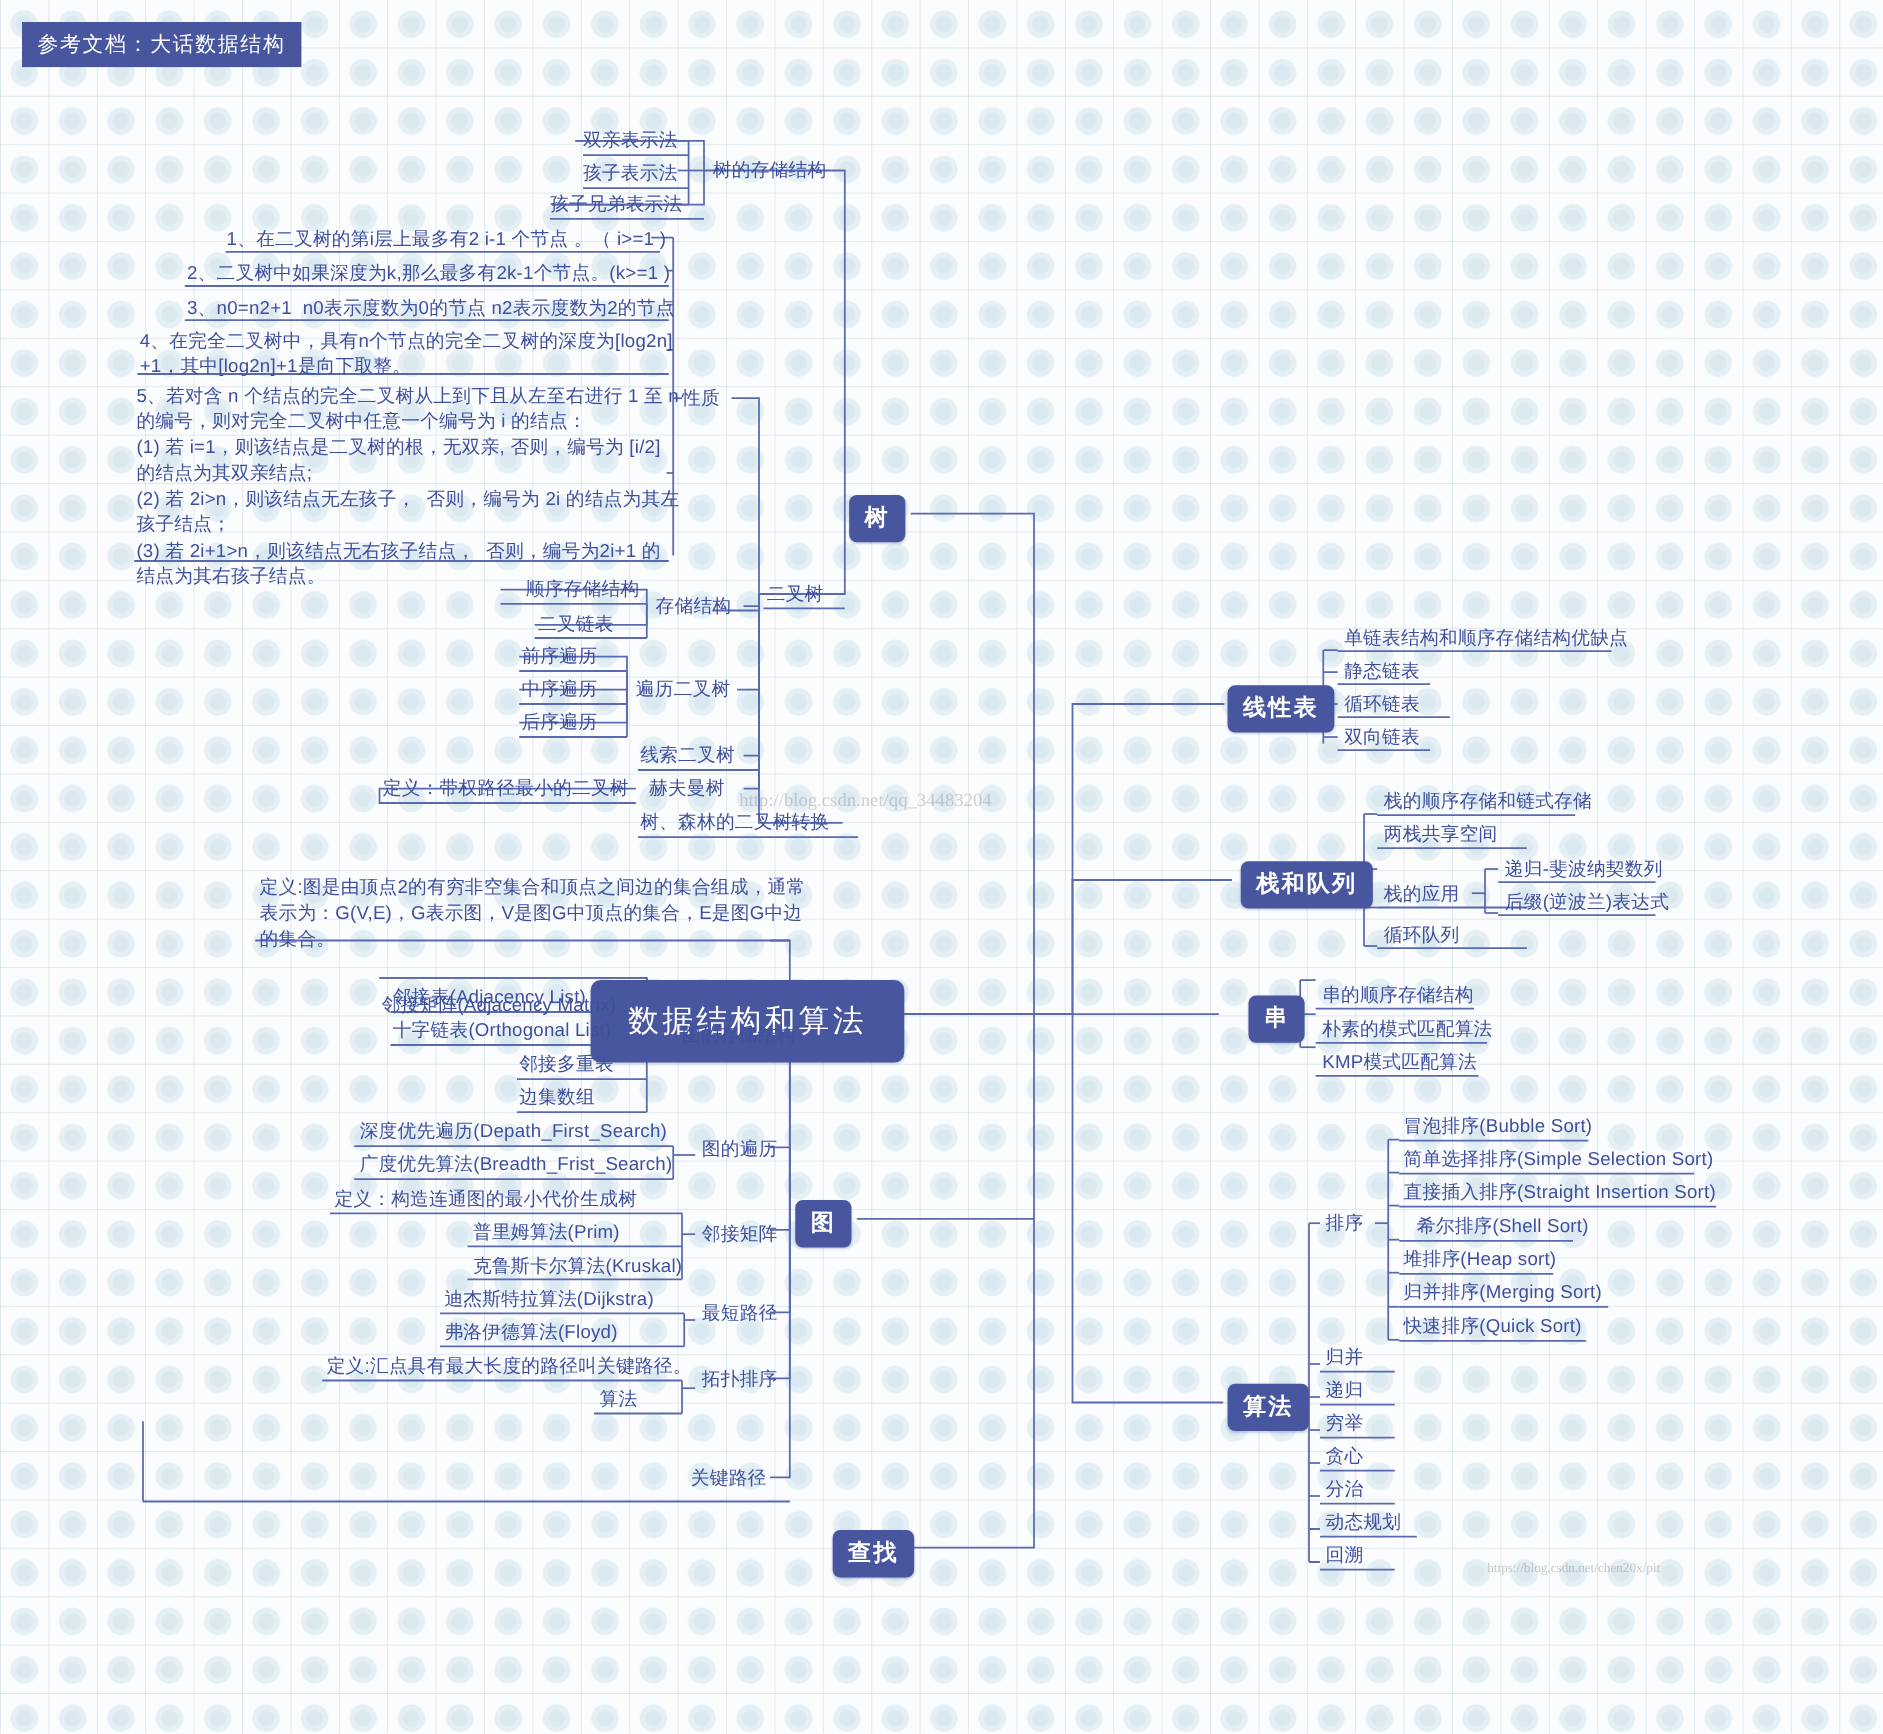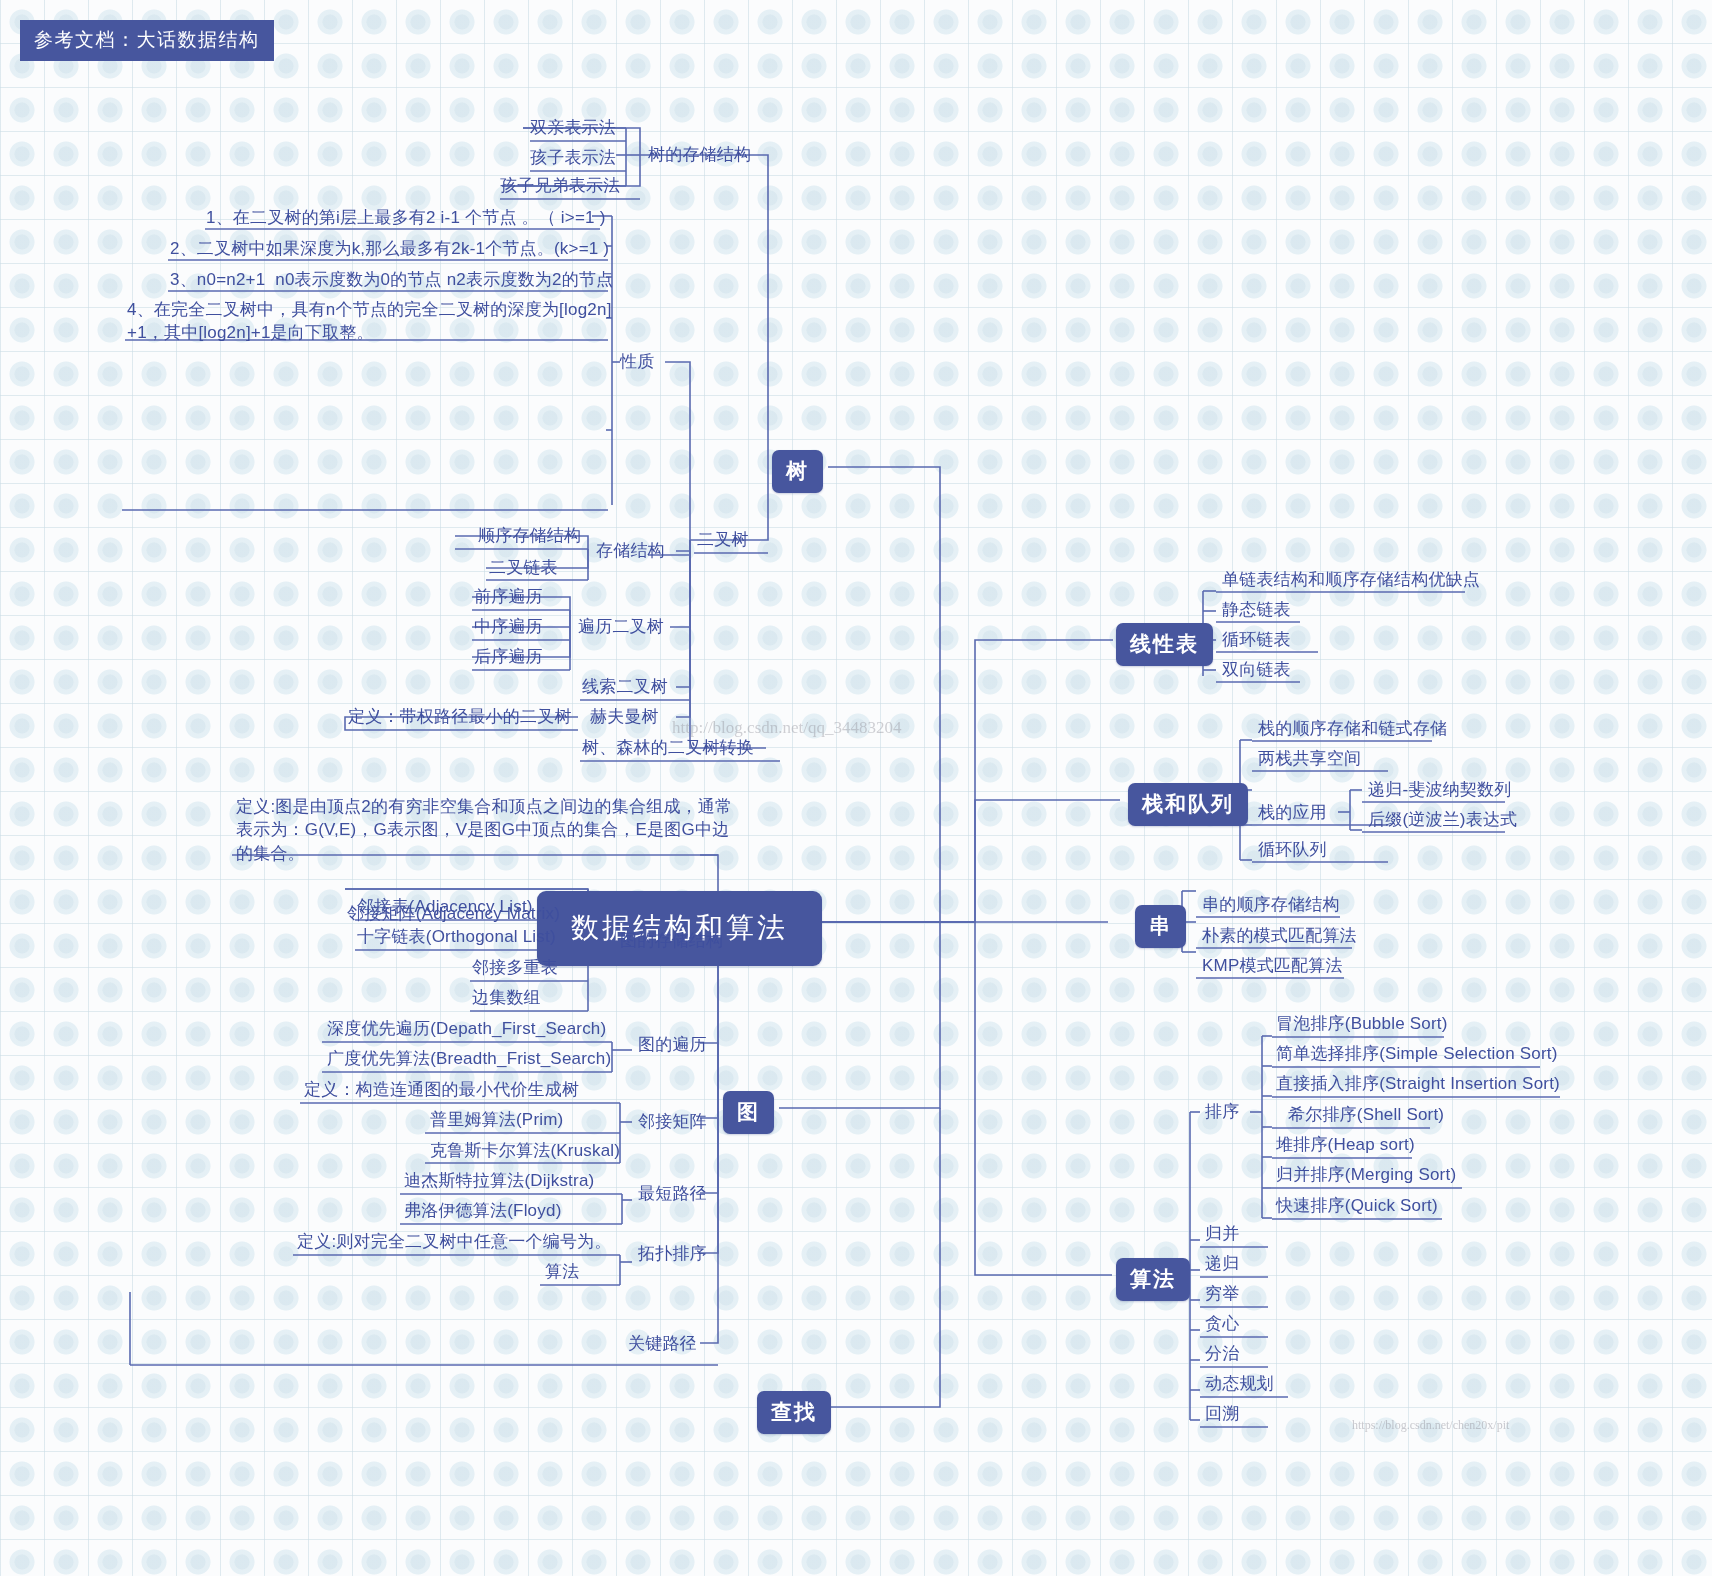--- a/index.html
+++ b/index.html
@@ -275,20 +275,28 @@
 
   <div class="node" style="left:697px; top:528px;">二叉树</div>
 
   <div class="node" style="left:620px; top:350px;">性质</div>
 
   <div class="node" style="left:206px; top:206px;">1、在二叉树的第i层上最多有2 i-1 个节点 。（ i&gt;=1 )</div>
   <div class="node" style="left:170px; top:237px;">2、二叉树中如果深度为k,那么最多有2k-1个节点。(k&gt;=1 )</div>
   <div class="node" style="left:170px; top:268px;">3、n0=n2+1  n0表示度数为0的节点 n2表示度数为2的节点</div>
   <div class="node multi" style="left:127px; top:298px;">4、在完全二叉树中，具有n个节点的完全二叉树的深度为[log2n]
 +1，其中[log2n]+1是向下取整。</div>
+  <div class="node multi" style="left:124px; top:348px;">5、若对含 n 个结点的完全二叉树从上到下且从左至右进行 1 至 n
+的编号，则对完全二叉树中任意一个编号为 i 的结点：
+(1) 若 i=1，则该结点是二叉树的根，无双亲, 否则，编号为 [i/2]
+的结点为其双亲结点;
+(2) 若 2i&gt;n，则该结点无左孩子，  否则，编号为 2i 的结点为其左
+孩子结点；
+(3) 若 2i+1&gt;n，则该结点无右孩子结点，  否则，编号为2i+1 的
+结点为其右孩子结点。</div>
 
   <div class="node" style="left:596px; top:539px;">存储结构</div>
   <div class="node" style="left:458px; top:524px;margin-left:20px;">顺序存储结构</div>
   <div class="node" style="left:489px; top:556px;">二叉链表</div>
 
   <div class="node" style="left:578px; top:615px;">遍历二叉树</div>
   <div class="node" style="left:474px; top:585px;">前序遍历</div>
   <div class="node" style="left:474px; top:615px;">中序遍历</div>
   <div class="node" style="left:474px; top:645px;">后序遍历</div>
 
@@ -319,21 +327,21 @@
   <div class="node" style="left:638px; top:1110px;">邻接矩阵</div>
   <div class="node" style="left:304px; top:1078px;">定义：构造连通图的最小代价生成树</div>
   <div class="node" style="left:430px; top:1108px;">普里姆算法(Prim)</div>
   <div class="node" style="left:430px; top:1139px;">克鲁斯卡尔算法(Kruskal)</div>
 
   <div class="node" style="left:638px; top:1182px;">最短路径</div>
   <div class="node" style="left:404px; top:1169px;">迪杰斯特拉算法(Dijkstra)</div>
   <div class="node" style="left:404px; top:1199px;">弗洛伊德算法(Floyd)</div>
 
   <div class="node" style="left:638px; top:1242px;">拓扑排序</div>
-  <div class="node" style="left:297px; top:1230px;">定义:则对完全二叉树中任意一个编号为。</div>
+  <div class="node" style="left:297px; top:1230px;">定义:汇点具有最大长度的路径叫关键路径。</div>
   <div class="node" style="left:545px; top:1260px;">算法</div>
 
   <div class="node" style="left:628px; top:1332px;">关键路径</div>
 
   <div class="node pill big" style="left:757px; top:1391px;">查找</div>
 
   <div class="node pill big" style="left:1116px; top:623px;">线性表</div>
   <div class="node" style="left:1222px; top:568px;">单链表结构和顺序存储结构优缺点</div>
   <div class="node" style="left:1222px; top:598px;">静态链表</div>
   <div class="node" style="left:1222px; top:628px;">循环链表</div>

